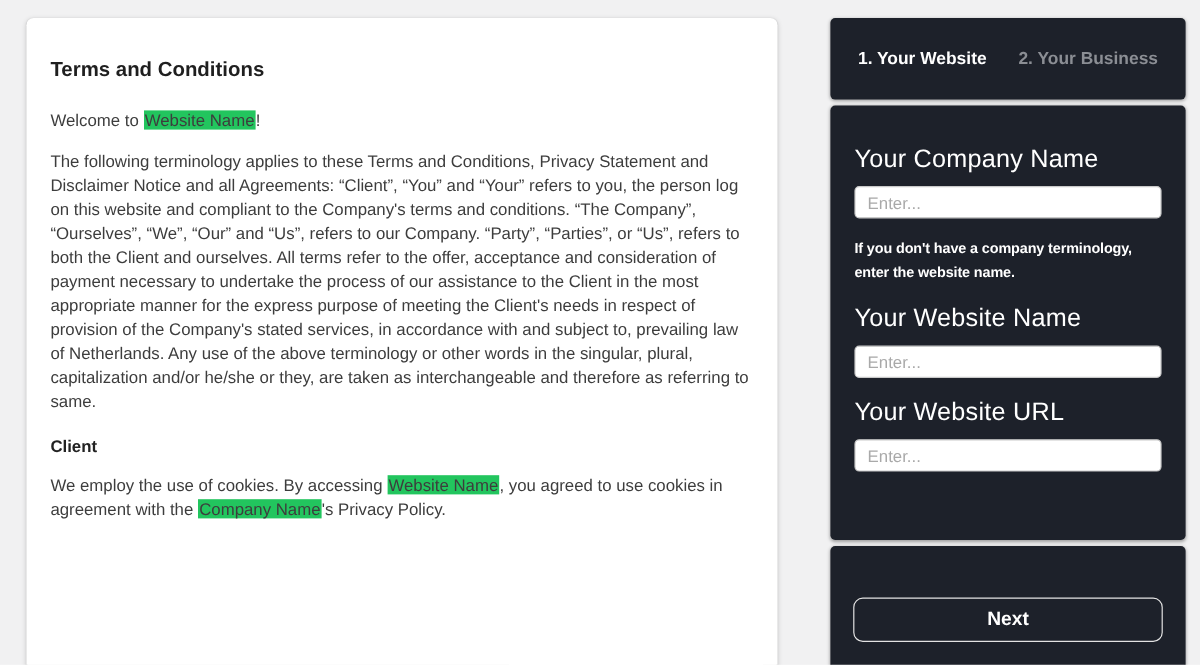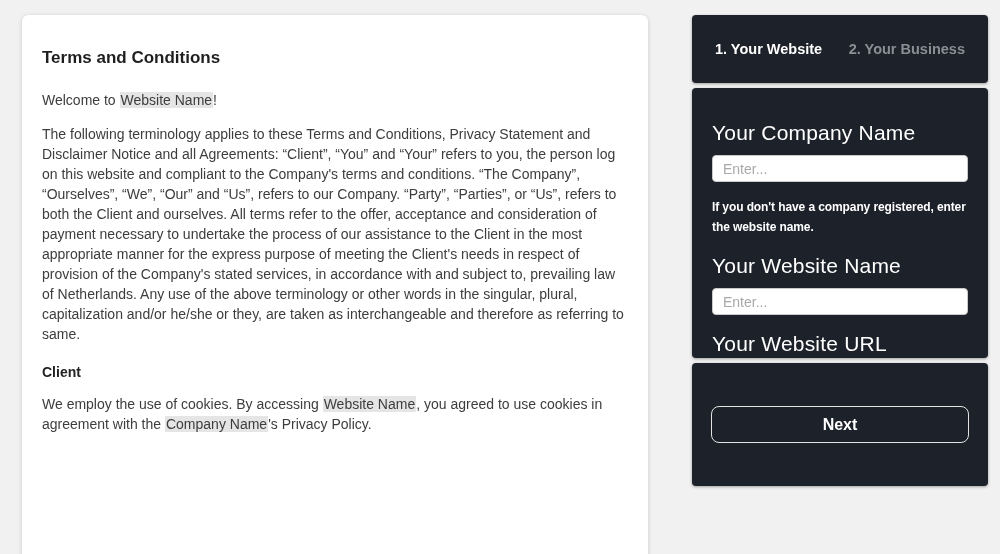--- a/index.html
+++ b/index.html
@@ -34,21 +34,21 @@
     color: #3d3d3d;
     margin: 0 0 14px;
   }
   .doc-card h2 {
     font-size: 14px;
     font-weight: bold;
     color: #222222;
     margin: 20px 0 14px;
   }
   .doc-card mark {
-    background: #e5e5e5;
+    background: #22c55e;
     color: inherit;
     padding: 0 1px;
   }
 
   
   .wizard {
     position: absolute;
     left: 692px; top: 15px;
     width: 296px;
   }
@@ -68,21 +68,21 @@
   .tab {
     font-size: 14.5px;
     font-weight: bold;
     color: #8b8e94;
     cursor: pointer;
     white-space: nowrap;
   }
   .tab.active { color: #ffffff; }
 
   .form {
-    height: 270px;
+    height: 362px;
     padding: 16px 20px 20px;
     overflow: hidden;
   }
   .f-label {
     color: #ffffff;
     font-size: 21px;
     font-weight: 400;
     line-height: 24px;
     margin: 17px 0 10px;
     letter-spacing: .2px;
@@ -143,21 +143,21 @@
 
 <aside class="wizard">
   <nav class="panel tabs">
     <div class="tab active">1. Your Website</div>
     <div class="tab">2. Your Business</div>
   </nav>
 
   <section class="panel form" id="wizard-form">
       <div class="f-label">Your Company Name</div>
       <input type="text" class="f-input" placeholder="Enter..." style="">
-      <div class="f-help">If you don't have a company registered, enter the website name.</div>
+      <div class="f-help">If you don't have a company terminology, enter the website name.</div>
       <div class="f-label">Your Website Name</div>
       <input type="text" class="f-input" placeholder="Enter..." style="">
       <div class="f-label">Your Website URL</div>
       <input type="text" class="f-input" placeholder="Enter..." style="">
     </section>
 
   <section class="panel next-panel">
     <button class="next-btn">Next</button>
   </section>
 </aside>

